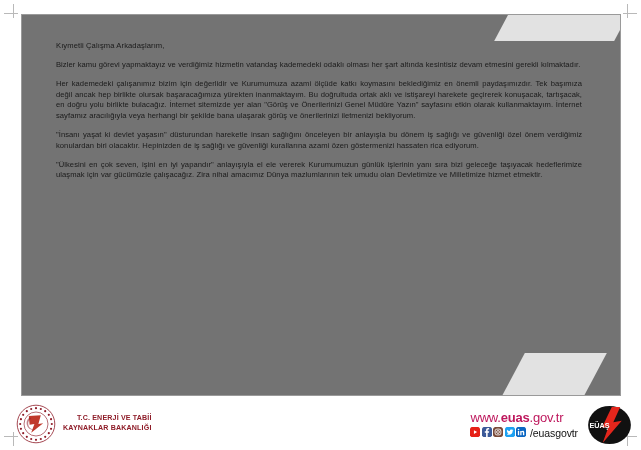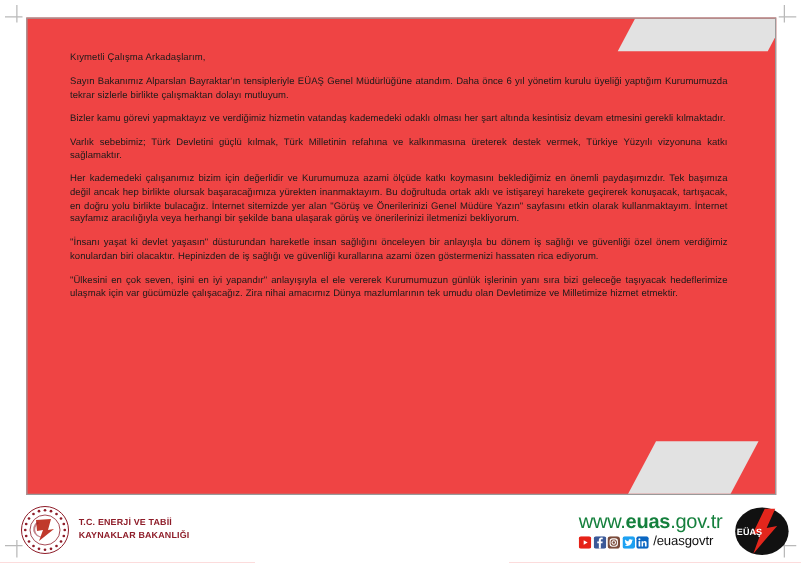--- a/index.html
+++ b/index.html
@@ -58,21 +58,21 @@
   #crop-br .v { right: 9px; bottom: 0; }
 
   
   #letter-frame {
     position: absolute;
     left: 21px;
     top: 14px;
     width: 600px;
     height: 382px;
     border: 1px solid #9a9a9a;
-    background: #ef4444;
+    background: #737373;
     overflow: hidden;
     box-sizing: border-box;
   }
 
   
   .slash {
     position: absolute;
     background: #e2e2e2;
     pointer-events: none;
   }
@@ -123,20 +123,21 @@
     height: 50px;
   }
 
   #footer-left {
     position: absolute;
     left: 16px;
     top: 4px;
     display: flex;
     align-items: center;
     gap: 7px;
+    text-align: right;
   }
   #ministry-emblem { width: 40px; height: 40px; display: block; }
   #ministry-text {
     font-size: 7.1px;
     font-weight: bold;
     line-height: 9.6px;
     color: #8e1c28;
     letter-spacing: 0.15px;
     white-space: pre-line;
   }
@@ -149,29 +150,29 @@
     align-items: center;
     gap: 8px;
   }
   #web-block {
     display: flex;
     flex-direction: column;
     align-items: flex-start;
     gap: 3px;
   }
   #web-url {
-    font-size: 16px;
-    color: #15803d;
+    font-size: 13px;
+    color: #be185d;
     letter-spacing: -0.2px;
     line-height: 13px;
   }
   #web-url .brand { font-weight: bold; }
   #social-row {
     display: flex;
-    align-items: flex-end;
+    align-items: flex-start;
     gap: 1.5px;
   }
   .social-icon {
     width: 10px;
     height: 10px;
     border-radius: 1.5px;
     display: block;
   }
   #social-handle {
     font-size: 10.5px;
@@ -203,23 +204,21 @@
       <span class="v"></span>
     </div>
 
   <div id="letter-frame">
 
     <div class="slash" id="slash-top"></div>
     <div class="slash" id="slash-bottom"></div>
 
     <div id="letter-body">
       <p class="salutation">Kıymetli Çalışma Arkadaşlarım,</p>
-      <p class="para">Sayın Bakanımız Alparslan Bayraktar'ın tensipleriyle EÜAŞ Genel Müdürlüğüne atandım. Daha önce 6 yıl yönetim kurulu üyeliği yaptığım Kurumumuzda tekrar sizlerle birlikte çalışmaktan dolayı mutluyum.</p>
       <p class="para">Bizler kamu görevi yapmaktayız ve verdiğimiz hizmetin vatandaş kademedeki odaklı olması her şart altında kesintisiz devam etmesini gerekli kılmaktadır.</p>
-      <p class="para">Varlık sebebimiz; Türk Devletini güçlü kılmak, Türk Milletinin refahına ve kalkınmasına üreterek destek vermek, Türkiye Yüzyılı vizyonuna katkı sağlamaktır.</p>
       <p class="para">Her kademedeki çalışanımız bizim için değerlidir ve Kurumumuza azami ölçüde katkı koymasını beklediğimiz en önemli paydaşımızdır. Tek başımıza değil ancak hep birlikte olursak başaracağımıza yürekten inanmaktayım. Bu doğrultuda ortak aklı ve istişareyi harekete geçirerek konuşacak, tartışacak, en doğru yolu birlikte bulacağız. İnternet sitemizde yer alan "Görüş ve Önerilerinizi Genel Müdüre Yazın" sayfasını etkin olarak kullanmaktayım. İnternet sayfamız aracılığıyla veya herhangi bir şekilde bana ulaşarak görüş ve önerilerinizi iletmenizi bekliyorum.</p>
       <p class="para">"İnsanı yaşat ki devlet yaşasın" düsturundan hareketle insan sağlığını önceleyen bir anlayışla bu dönem iş sağlığı ve güvenliği özel önem verdiğimiz konulardan biri olacaktır. Hepinizden de iş sağlığı ve güvenliği kurallarına azami özen göstermenizi hassaten rica ediyorum.</p>
       <p class="para">"Ülkesini en çok seven, işini en iyi yapandır" anlayışıyla el ele vererek Kurumumuzun günlük işlerinin yanı sıra bizi geleceğe taşıyacak hedeflerimize ulaşmak için var gücümüzle çalışacağız. Zira nihai amacımız Dünya mazlumlarının tek umudu olan Devletimize ve Milletimize hizmet etmektir.</p>
     </div>
   </div>
 
   <div id="footer">
 
     <div id="footer-left">
       <svg id="ministry-emblem" viewBox="0 0 100 100">

